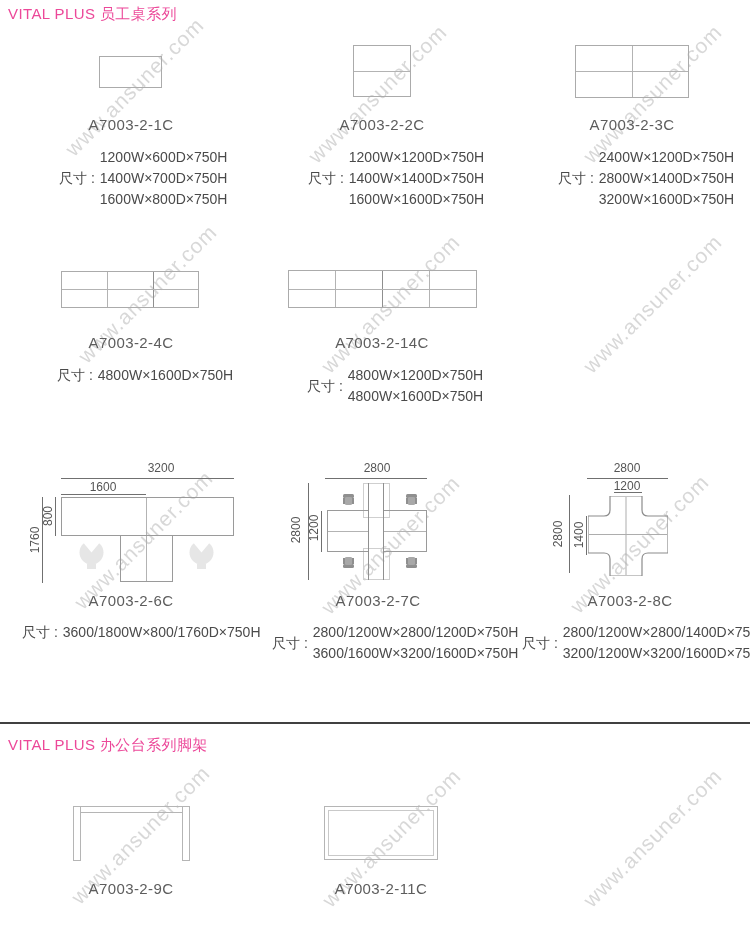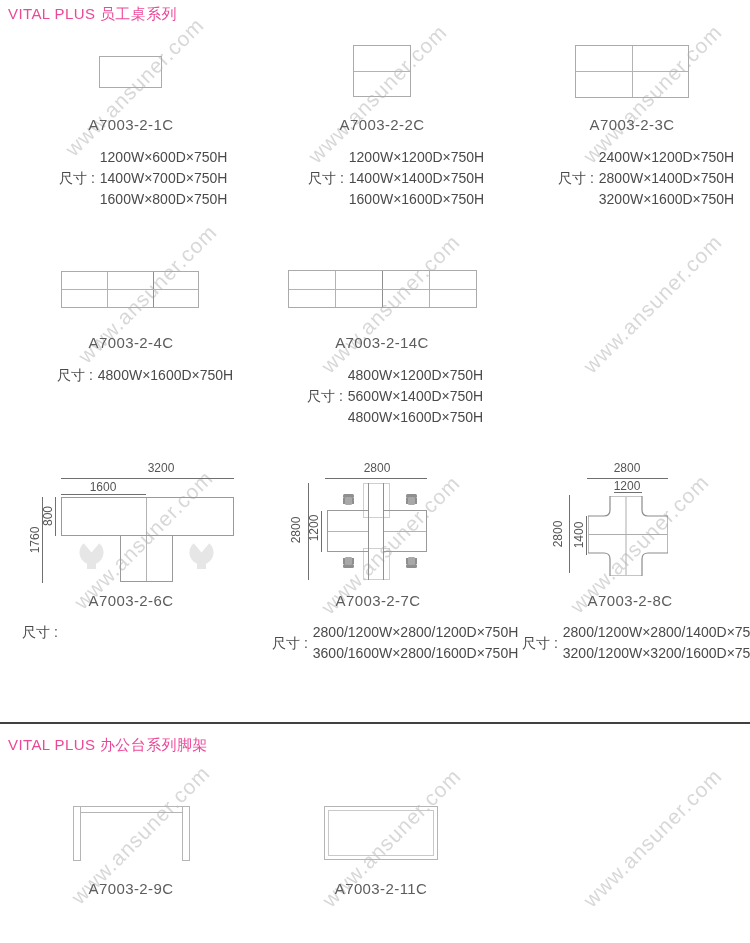--- a/index.html
+++ b/index.html
@@ -105,21 +105,20 @@
   <div class="rect" style="left:288px;top:270px;width:189px;height:38px"></div>
   <div class="il" style="left:335px;top:271px;width:1px;height:36px"></div>
   <div class="il dark" style="left:382px;top:271px;width:1px;height:36px"></div>
   <div class="il" style="left:429px;top:271px;width:1px;height:36px"></div>
   <div class="il" style="left:289px;top:289px;width:187px;height:1px"></div>
   <div class="code" style="left:307px;top:334px">A7003-2-14C</div>
   <div class="specs" style="left:307px;top:365px">
     <span class="pfx">尺寸 :</span>
     <span>
       <div class="ln">4800W×1200D×750H</div>
-      <div class="ln">5600W×1400D×750H</div>
       <div class="ln">4800W×1600D×750H</div>
     </span>
   </div>
 </div>
 
 <div>
   <div class="dt" style="left:131px;top:461px">3200</div>
   <div class="dl" style="left:61px;top:478px;width:173px;height:1px"></div>
   <div class="dt" style="left:73px;top:480px">1600</div>
   <div class="dl" style="left:61px;top:494px;width:85px;height:1px"></div>
@@ -138,20 +137,21 @@
   </svg>
   <svg class="icon" style="left:188px;top:540px" width="27" height="29" viewBox="0 0 27 29">
     <circle cx="13.5" cy="12.5" r="12" fill="#e6e6e6"></circle>
     <polygon points="13.5,12.5 3,0 24,0" fill="#ffffff"></polygon>
     <rect x="9" y="24" width="9" height="5" fill="#e6e6e6"></rect>
   </svg>
   <div class="code" style="left:56px;top:592px">A7003-2-6C</div>
   <div class="specs" style="left:22px;top:622px">
     <span class="pfx">尺寸 :</span>
     <span>
+      <div class="ln">3600/1800W×800/1760D×750H</div>
     </span>
   </div>
 </div>
 
 <div>
   <div class="dt" style="left:347px;top:461px">2800</div>
   <div class="dl" style="left:325px;top:478px;width:102px;height:1px"></div>
   <div class="dl" style="left:308px;top:483px;width:1px;height:97px"></div>
   <div class="dt v" style="left:266px;top:523px">2800</div>
   <div class="dl" style="left:321px;top:511px;width:1px;height:41px"></div>
@@ -185,21 +185,21 @@
     <rect x="0" y="0" width="11" height="4" rx="1.5" fill="#8f8f8f"></rect>
       <rect x="1.5" y="3" width="8" height="8" rx="2" fill="#a8a8a8"></rect>
       <rect x="0" y="4" width="2" height="6" fill="#8f8f8f"></rect>
       <rect x="9" y="4" width="2" height="6" fill="#8f8f8f"></rect>
   </svg>
   <div class="code" style="left:303px;top:592px">A7003-2-7C</div>
   <div class="specs" style="left:272px;top:622px">
     <span class="pfx">尺寸 :</span>
     <span>
       <div class="ln">2800/1200W×2800/1200D×750H</div>
-      <div class="ln">3600/1600W×2800/1600D×750H</div>
+      <div class="ln">3600/1600W×3200/1600D×750H</div>
     </span>
   </div>
 </div>
 
 <div>
   <div class="dt" style="left:597px;top:461px">2800</div>
   <div class="dl" style="left:587px;top:478px;width:81px;height:1px"></div>
   <div class="dt" style="left:597px;top:479px">1200</div>
   <div class="dl" style="left:614px;top:492px;width:28px;height:1px"></div>
   <div class="dl" style="left:569px;top:495px;width:1px;height:78px"></div>

